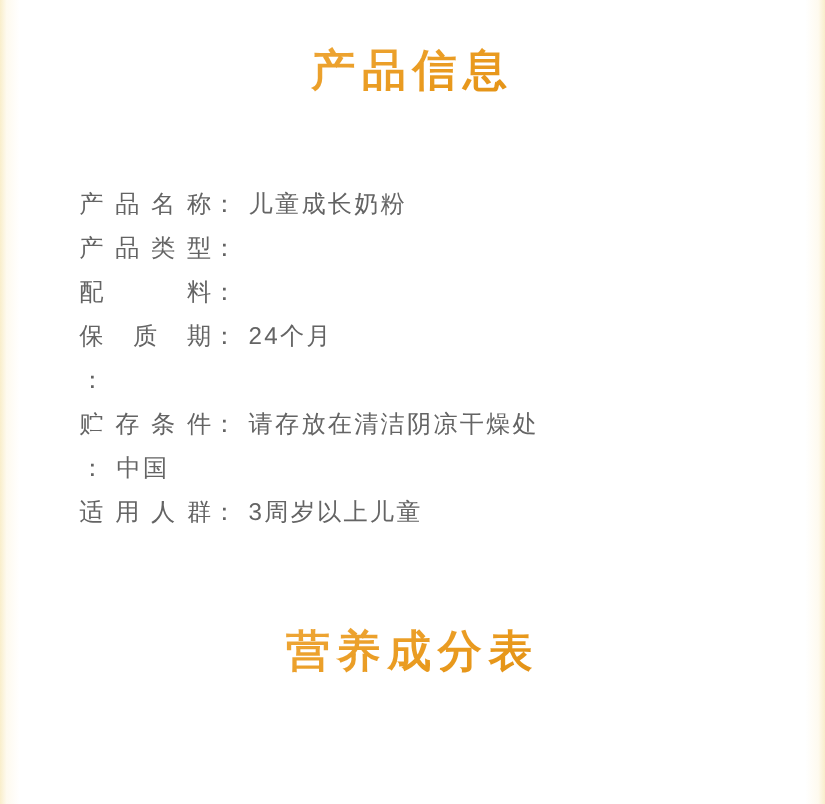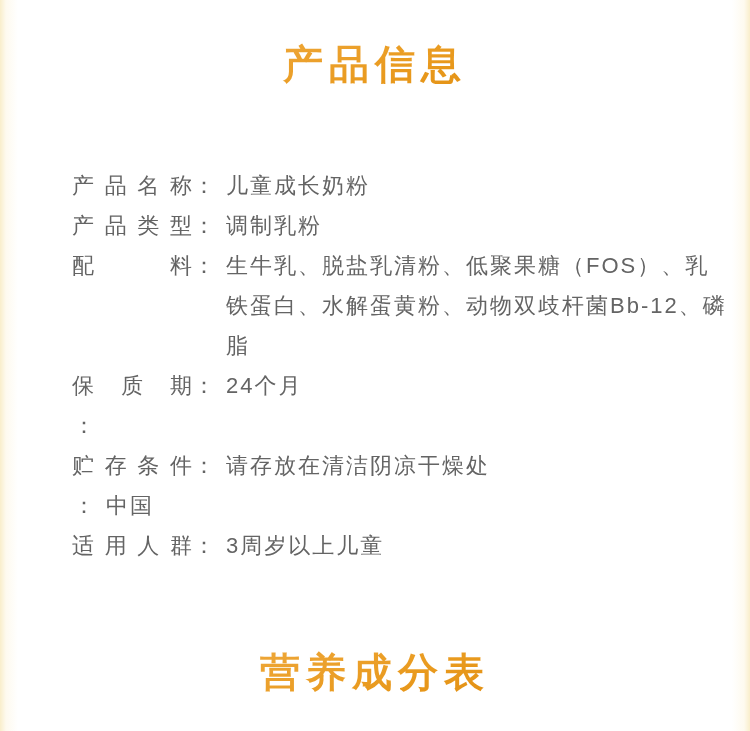--- a/index.html
+++ b/index.html
@@ -70,26 +70,24 @@
 
   <ul class="info-list">
     <li class="info-row">
       <span class="info-label">产品名称</span>
       <span class="info-colon">：</span>
       <span class="info-value">儿童成长奶粉</span>
     </li>
     <li class="info-row">
       <span class="info-label">产品类型</span>
       <span class="info-colon">：</span>
-      <span class="info-value">调制乳粉</span>
     </li>
     <li class="info-row">
       <span class="info-label">配料</span>
       <span class="info-colon">：</span>
-      <span class="info-value">生牛乳、脱盐乳清粉、低聚果糖（FOS）、乳铁蛋白、水解蛋黄粉、动物双歧杆菌Bb-12、磷脂</span>
     </li>
     <li class="info-row">
       <span class="info-label">保质期</span>
       <span class="info-colon">：</span>
       <span class="info-value">24个月</span>
     </li>
     <li class="info-row">
       <span class="info-colon">：</span>
     </li>
     <li class="info-row">

